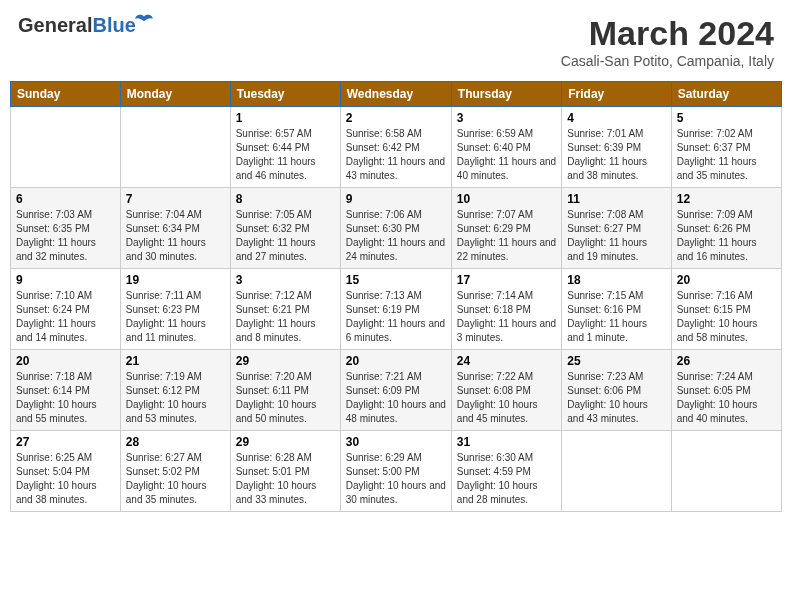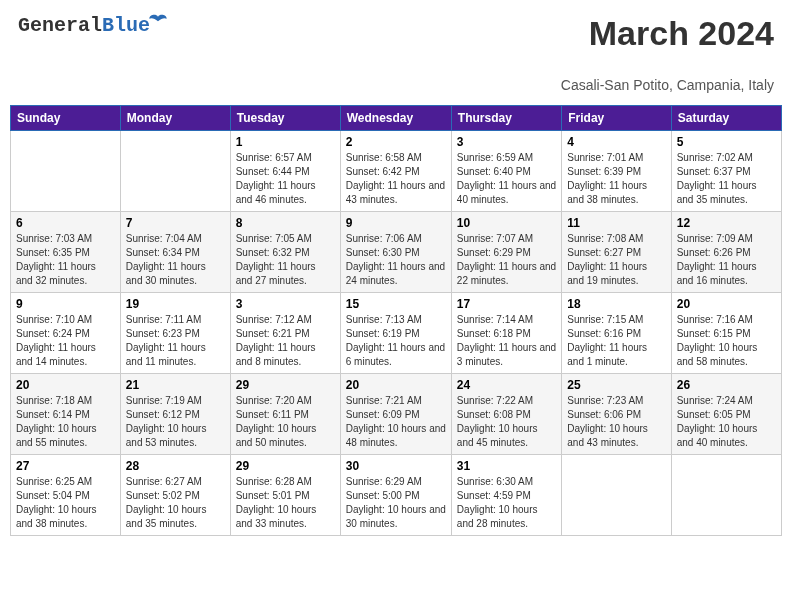--- a/index.html
+++ b/index.html
@@ -26,29 +26,28 @@
       text-align: right;
     }
     .month-title {
       font-size: 34px;
       font-weight: bold;
       color: #333;
     }
     .location {
       font-size: 14px;
       color: #555;
-      margin-top: 24px;
     }
     table {
       width: 100%;
       border-collapse: collapse;
       font-size: 10.5px;
     }
     thead tr th {
-      background: #4c1d95;
+      background: #a16207;
       color: #fff;
       padding: 5px 6px;
       text-align: left;
       font-size: 12px;
       font-weight: bold;
       border: 1px solid #2a6bb5;
     }
     tbody tr td {
       border: 1px solid #ccc;
       vertical-align: top;
@@ -75,21 +74,21 @@
     }
     .empty-cell {
       background: #fff !important;
     }
   </style>
 </head>
 <body>
 
 <div class="header">
   <div class="logo">
-    <div style="display:flex;align-items:center;gap:2px;font-family:Liberation Mono, monospace;">
+    <div style="display:flex;align-items:center;gap:2px;">
       <div style="position:relative;display:inline-block;">
         <span style="font-size:20px;font-weight:bold;color:#333;">General</span><span style="font-size:20px;font-weight:bold;color:#2a6bb5;">Blue</span>
         
         <svg style="position:absolute;top:-4px;right:-18px;" width="20" height="20" viewBox="0 0 30 20">
           <path d="M15 5 C18 0, 28 2, 28 8 C24 6, 20 8, 15 12 C10 8, 6 6, 2 8 C2 2, 12 0, 15 5Z" fill="#2a6bb5"></path>
         </svg>
       </div>
     </div>
   </div>
   <div class="title-block">

